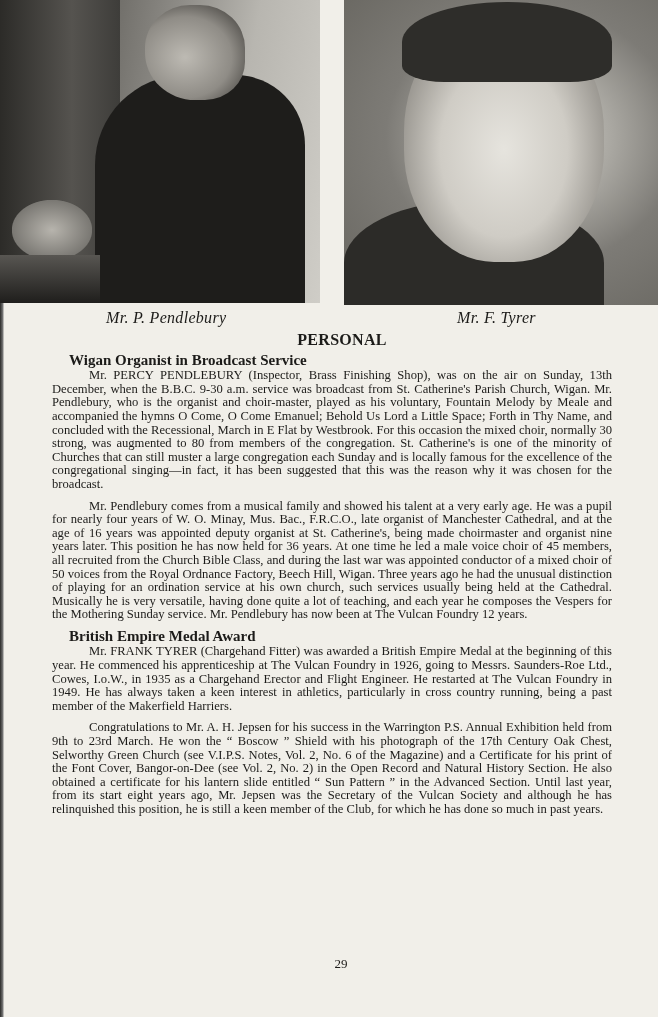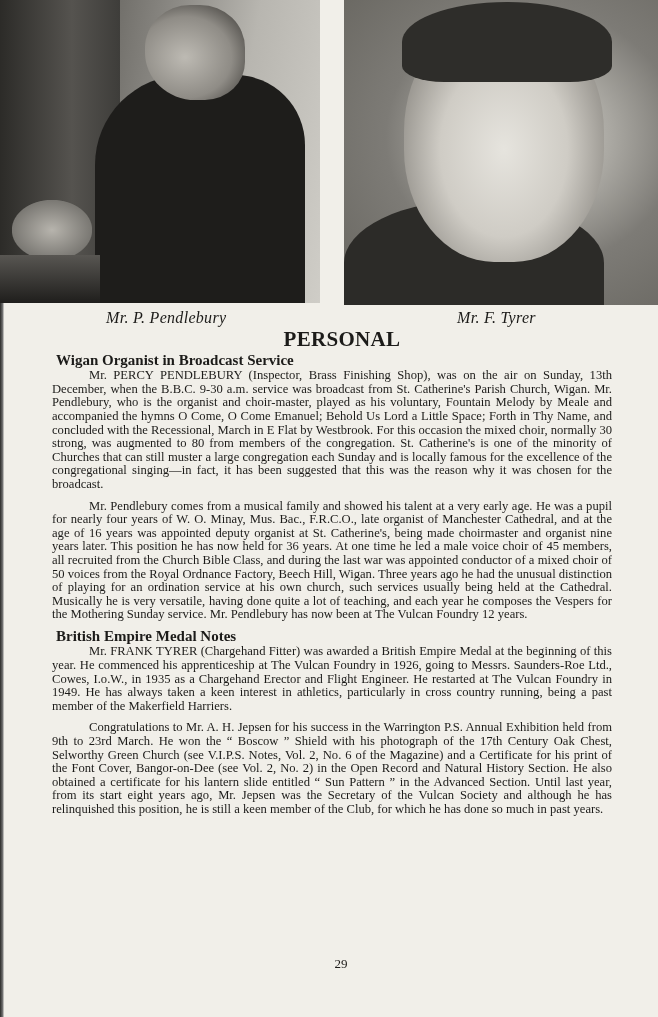--- a/index.html
+++ b/index.html
@@ -47,25 +47,25 @@
       font-style: italic; font-size: 16px; letter-spacing: 0.3px;
     }
     #caption-left { left: 106px; }
     #caption-right { left: 457px; }
 
     .content {
       position: absolute; left: 52px; top: 333px; width: 560px;
       font-size: 12.6px; line-height: 13.6px; text-align: justify;
     }
     .page-title {
-      text-align: center; font-weight: bold; font-size: 21px;
+      text-align: center; font-weight: bold; font-size: 16px;
       margin: 0 0 7px 0; padding-left: 20px; letter-spacing: 0.3px;
     }
     .section-heading {
-      font-weight: bold; font-size: 15px; margin: 0 0 2px 4px;
+      font-weight: bold; font-size: 15px; margin: 0 0 2px 17px;
     }
     p {
       margin: 0 0 8px 0; text-indent: 37px;
     }
     .section { margin-bottom: 3px; }
     .page-number {
       position: absolute; top: 956px; left: 0; width: 658px; padding-left: 12px;
       text-align: center; font-size: 13px;
     }
   </style>
@@ -93,21 +93,21 @@
 <div class="content">
   <div class="page-title">PERSONAL</div>
 
   <div class="section">
     <div class="section-heading">Wigan Organist in Broadcast Service</div>
     <p>Mr. PERCY PENDLEBURY (Inspector, Brass Finishing Shop), was on the air on Sunday, 13th December, when the B.B.C. 9-30 a.m. service was broadcast from St. Catherine's Parish Church, Wigan. Mr. Pendlebury, who is the organist and choir-master, played as his voluntary, Fountain Melody by Meale and accompanied the hymns O Come, O Come Emanuel; Behold Us Lord a Little Space; Forth in Thy Name, and concluded with the Recessional, March in E Flat by Westbrook. For this occasion the mixed choir, normally 30 strong, was augmented to 80 from members of the congregation. St. Catherine's is one of the minority of Churches that can still muster a large congregation each Sunday and is locally famous for the excellence of the congregational singing—in fact, it has been suggested that this was the reason why it was chosen for the broadcast.</p>
     <p>Mr. Pendlebury comes from a musical family and showed his talent at a very early age. He was a pupil for nearly four years of W. O. Minay, Mus. Bac., F.R.C.O., late organist of Manchester Cathedral, and at the age of 16 years was appointed deputy organist at St. Catherine's, being made choirmaster and organist nine years later. This position he has now held for 36 years. At one time he led a male voice choir of 45 members, all recruited from the Church Bible Class, and during the last war was appointed conductor of a mixed choir of 50 voices from the Royal Ordnance Factory, Beech Hill, Wigan. Three years ago he had the unusual distinction of playing for an ordination service at his own church, such services usually being held at the Cathedral. Musically he is very versatile, having done quite a lot of teaching, and each year he composes the Vespers for the Mothering Sunday service. Mr. Pendlebury has now been at The Vulcan Foundry 12 years.</p>
   </div>
 
   <div class="section">
-    <div class="section-heading">British Empire Medal Notes</div>
+    <div class="section-heading">British Empire Medal Award</div>
     <p>Mr. FRANK TYRER (Chargehand Fitter) was awarded a British Empire Medal at the beginning of this year. He commenced his apprenticeship at The Vulcan Foundry in 1926, going to Messrs. Saunders-Roe Ltd., Cowes, I.o.W., in 1935 as a Chargehand Erector and Flight Engineer. He restarted at The Vulcan Foundry in 1949. He has always taken a keen interest in athletics, particularly in cross country running, being a past member of the Makerfield Harriers.</p>
   </div>
 
   <div class="section">
     <p>Congratulations to Mr. A. H. Jepsen for his success in the Warrington P.S. Annual Exhibition held from 9th to 23rd March. He won the “ Boscow ” Shield with his photograph of the 17th Century Oak Chest, Selworthy Green Church (see V.I.P.S. Notes, Vol. 2, No. 6 of the Magazine) and a Certificate for his print of the Font Cover, Bangor-on-Dee (see Vol. 2, No. 2) in the Open Record and Natural History Section. He also obtained a certificate for his lantern slide entitled “ Sun Pattern ” in the Advanced Section. Until last year, from its start eight years ago, Mr. Jepsen was the Secretary of the Vulcan Society and although he has relinquished this position, he is still a keen member of the Club, for which he has done so much in past years.</p>
   </div>
 </div>
 
 <div class="page-number">29</div>
 

